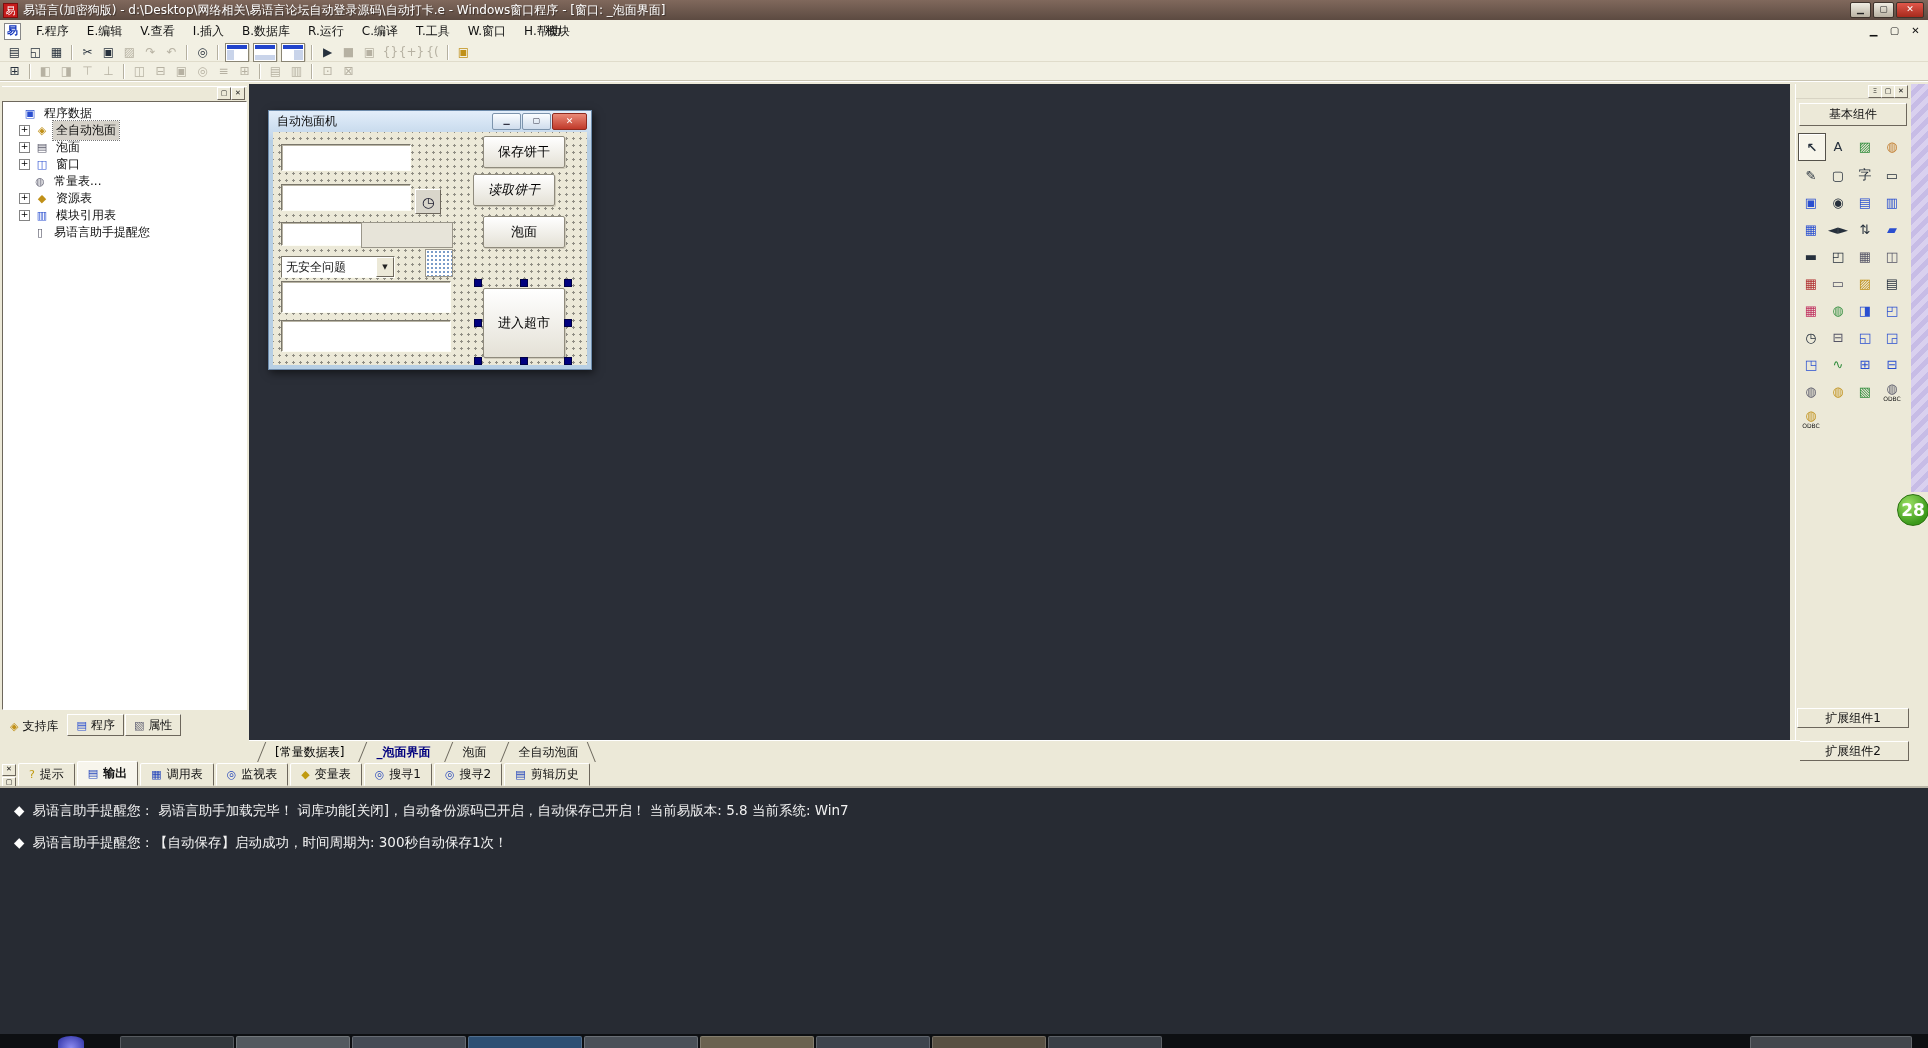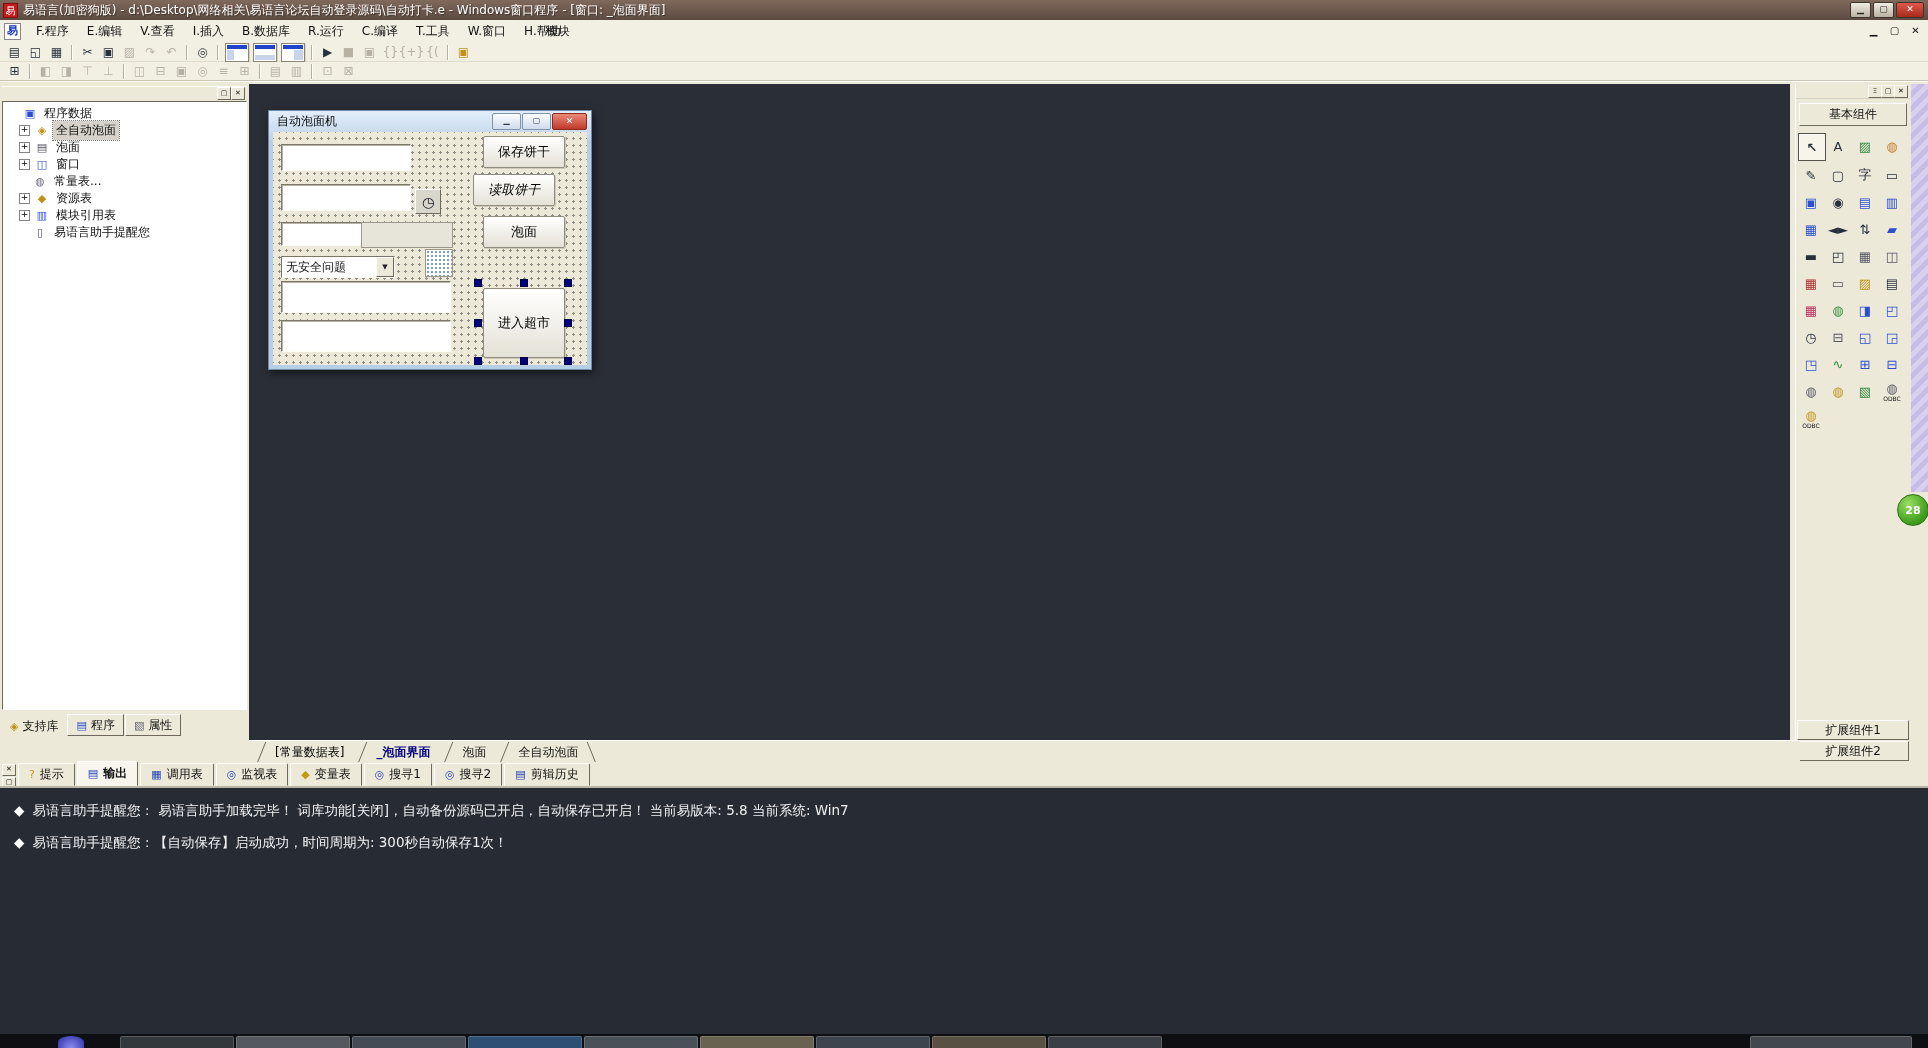--- a/index.html
+++ b/index.html
@@ -100,26 +100,26 @@
   .tb-capbtn{position:absolute;top:1px;width:12px;height:11px;border:1px solid;border-color:#fff #6d675c #6d675c #fff;
     background:#ece9d8;font-size:7px;line-height:10px;text-align:center;}
   .tb-title{margin:4px 3px;height:21px;border:1px solid;border-color:#fff #6d675c #6d675c #fff;
     background:#ece9d8;text-align:center;line-height:21px;font-size:12px;}
   .tb-grid{display:grid;grid-template-columns:repeat(4,26px);gap:1px;padding:3px 2px;}
   .tb-cell{width:26px;height:26px;display:flex;flex-direction:column;align-items:center;justify-content:center;font-size:13px;color:#26303c;}
   .tb-cell .sub{font-size:6px;line-height:6px;color:#111;}
   .tb-cell.sel{border:1px solid #55524a;background:#f7f5ea;box-shadow:inset 1px 1px 0 #fff;}
   .tb-footer{position:absolute;left:1px;right:1px;bottom:1px;}
   .tb-foot-btn{height:18px;border:1px solid;border-color:#fff #6d675c #6d675c #fff;background:#ece9d8;
-    text-align:center;line-height:18px;font-size:12px;margin-top:1px;}
+    text-align:center;line-height:18px;font-size:12px;margin-top:13px;}
   .sidestrip{position:absolute;left:1911px;top:84px;width:17px;height:408px;
     background:repeating-linear-gradient(135deg,#d9d0ef 0 5px,#c7bce6 5px 10px);}
   .badge{position:absolute;left:1897px;top:494px;width:30px;height:30px;border-radius:50%;
     background:radial-gradient(circle at 35% 30%,#9adf63,#3c9a1b 70%);border:1px solid #2a7110;
-    color:#fff;font-size:11px;font-weight:bold;display:flex;align-items:center;justify-content:center;z-index:5;}
+    color:#fff;font-size:17px;font-weight:bold;display:flex;align-items:center;justify-content:center;z-index:5;}
 
   
   .doctabs{position:absolute;left:249px;top:740px;width:1541px;height:22px;background:#ece9d8;border-top:1px solid #fff;
     display:flex;align-items:stretch;padding-left:10px;}
   .dtab{position:relative;padding:3px 16px 0 16px;font-size:12px;}
   .dtab::before{content:"";position:absolute;left:2px;top:1px;bottom:0;width:1px;background:#6b675c;transform:skewX(-22deg);}
   .dtab:last-child::after{content:"";position:absolute;right:2px;top:1px;bottom:0;width:1px;background:#6b675c;transform:skewX(22deg);}
   .dtab.active{font-weight:bold;color:#00007e;}
   .dtab.olive{color:#000000;}
 

